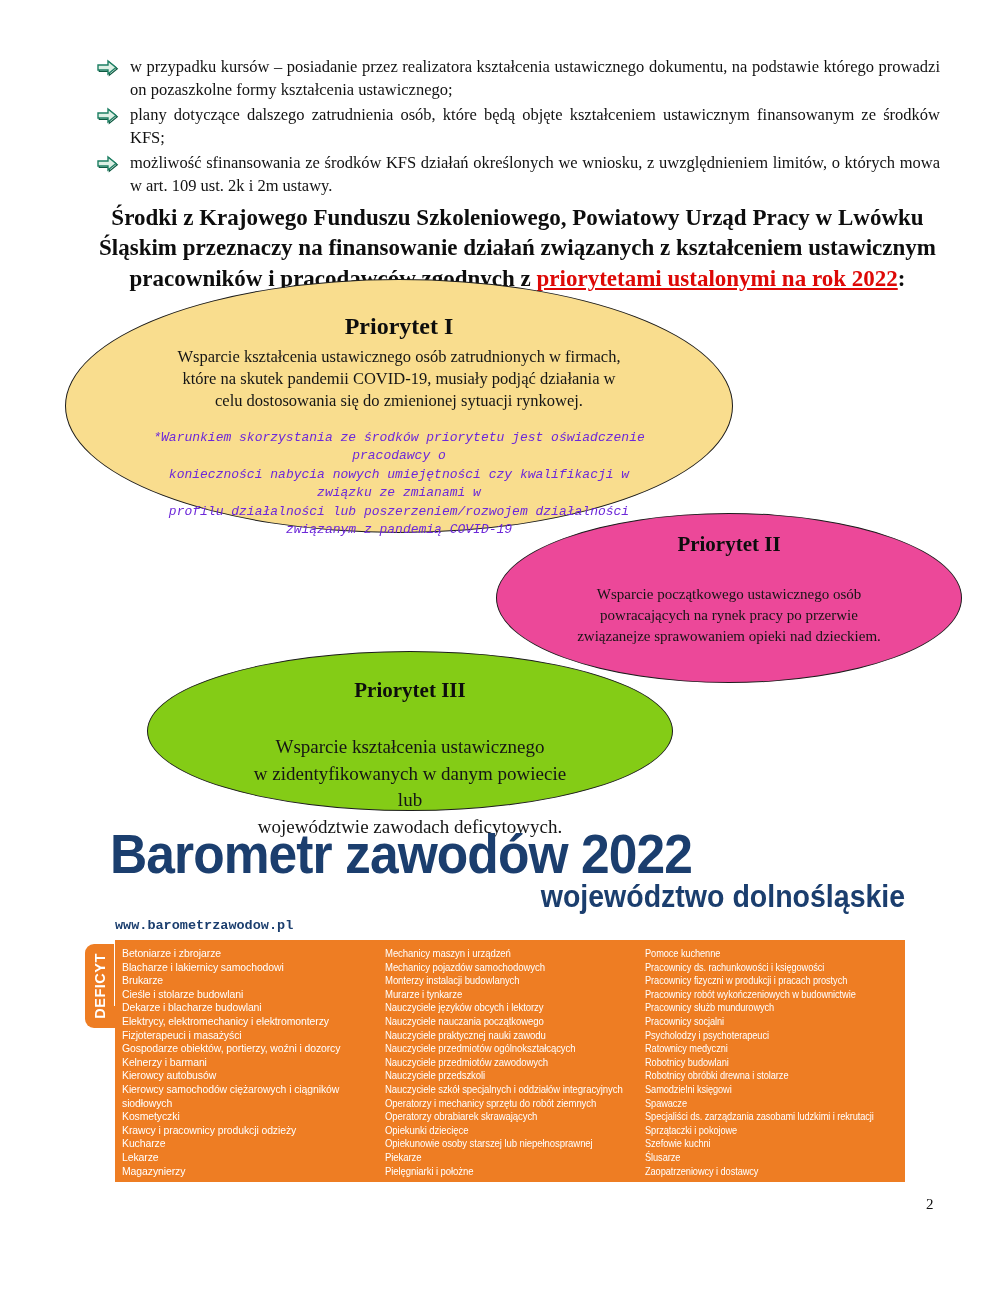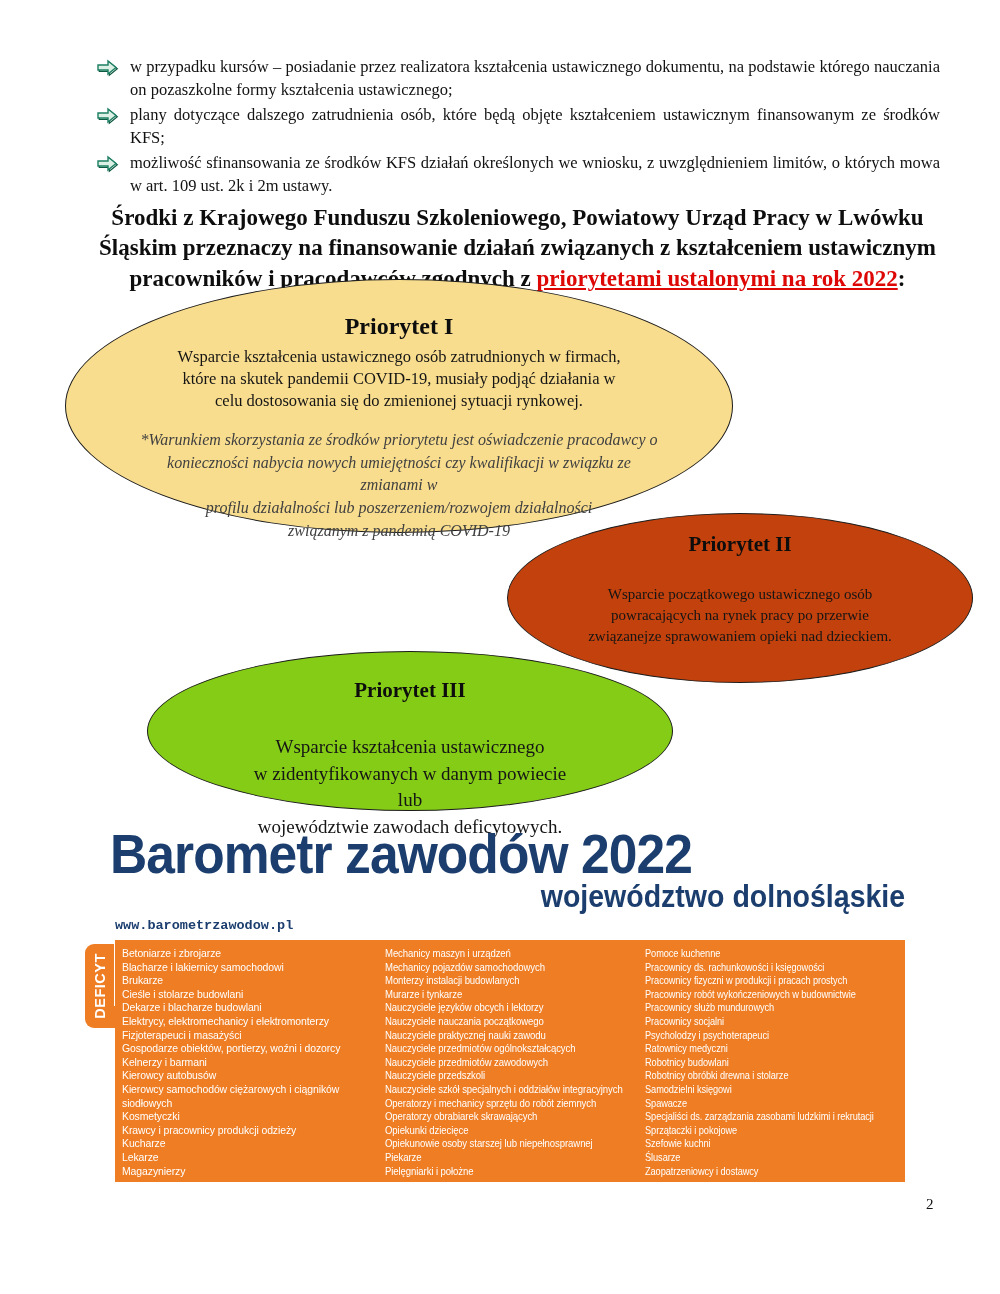--- a/index.html
+++ b/index.html
@@ -19,32 +19,32 @@
     margin-top:5px; text-align:center; font-weight:bold;
     font-size:23px; line-height:1.34; color:#0d0d0d;
   }
   .heading .red-link { color:#dd0806; text-decoration:underline; text-decoration-color:#dd0806; }
   
   .ellipse {
     position:absolute; border:1.5px solid #1c1c1c; border-radius:50%;
     text-align:center; box-sizing:border-box;
   }
   .ellipse-1 { left:65px;  top:279px; width:668px; height:254px; background:#f9dd8e; padding-top:33px; }
-  .ellipse-2 { left:507px; top:513px; width:466px; height:170px; background:#c2410c; padding-top:18px; }
+  .ellipse-2 { left:496px; top:513px; width:466px; height:170px; background:#ec4899; padding-top:18px; }
   .ellipse-3 { left:147px; top:651px; width:526px; height:160px; background:#84cc16; padding-top:26px; }
   .ellipse .etitle { font-weight:bold; color:#0d0d0d; }
   .ellipse-1 .etitle { font-size:24px; margin-bottom:6px; }
   .ellipse-2 .etitle,.ellipse-3 .etitle { font-size:21px; }
   .ebody { white-space:pre-line; color:#151515;text-align:center; }
   .ellipse-1 .ebody { font-size:16.5px; line-height:1.33; width:530px; margin:0 auto; }
   .ellipse-2 .ebody { font-size:15px; line-height:1.4; width:360px; margin:27px auto 0; }
   .ellipse-3 .ebody { font-size:19px; line-height:1.4; width:330px; margin:31px auto 2px; }
   .enote {
-    white-space:pre-line; font-style:italic; font-size:16px; line-height:1.42;
-    width:520px; margin:17px auto 0; color:#404040;
+    white-space:pre-line; font-style:italic; font-size:13px; line-height:1.42;
+    width:520px; margin:17px auto 0; color:#6d28d9;font-family:Liberation Mono, monospace;
   }
   
   .baro-title {
     position:absolute; left:110px; top:826px;
     font-family:"Liberation Sans", sans-serif; font-weight:bold;
     font-size:56px; line-height:1; letter-spacing:-1px; color:#1b3e6e;
     transform:scaleX(0.92); transform-origin:left top; white-space:nowrap;
   }
   .baro-subtitle {
     position:absolute; right:95px; top:881px;
@@ -87,21 +87,21 @@
 
   <div class="top-block">
     <div>
         <div class="bullet">
         <span class="arrow-ic">
           <svg width="24" height="20" viewBox="0 0 24 20">
             <polygon points="3,8 13,8 13,4 21,10.5 13,17 13,13 3,13" transform="translate(1.3,1.3)" fill="none" stroke="#0e5a41" stroke-width="1.2"></polygon>
             <polygon points="3,8 13,8 13,4 21,10.5 13,17 13,13 3,13" fill="#ddf0e5" stroke="#1d7f63" stroke-width="1.4"></polygon>
           </svg>
         </span>
-        <span class="bullet-text">w przypadku kursów – posiadanie przez realizatora kształcenia ustawicznego dokumentu, na podstawie którego nauczania on pozaszkolne formy kształcenia ustawicznego;</span>
+        <span class="bullet-text">w przypadku kursów – posiadanie przez realizatora kształcenia ustawicznego dokumentu, na podstawie którego prowadzi on pozaszkolne formy kształcenia ustawicznego;</span>
       </div>
         <div class="bullet">
         <span class="arrow-ic">
           <svg width="24" height="20" viewBox="0 0 24 20">
             <polygon points="3,8 13,8 13,4 21,10.5 13,17 13,13 3,13" transform="translate(1.3,1.3)" fill="none" stroke="#0e5a41" stroke-width="1.2"></polygon>
             <polygon points="3,8 13,8 13,4 21,10.5 13,17 13,13 3,13" fill="#ddf0e5" stroke="#1d7f63" stroke-width="1.4"></polygon>
           </svg>
         </span>
         <span class="bullet-text">plany dotyczące dalszego zatrudnienia osób, które będą objęte kształceniem ustawicznym finansowanym ze środków KFS;</span>
       </div>

